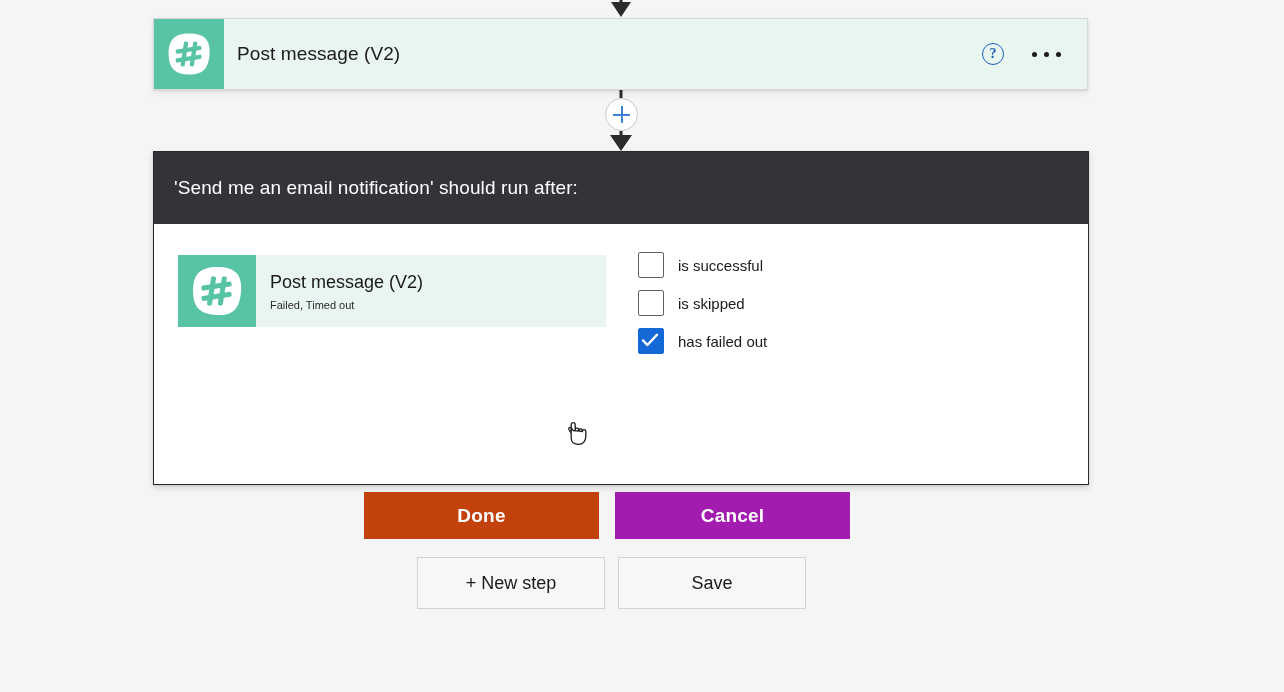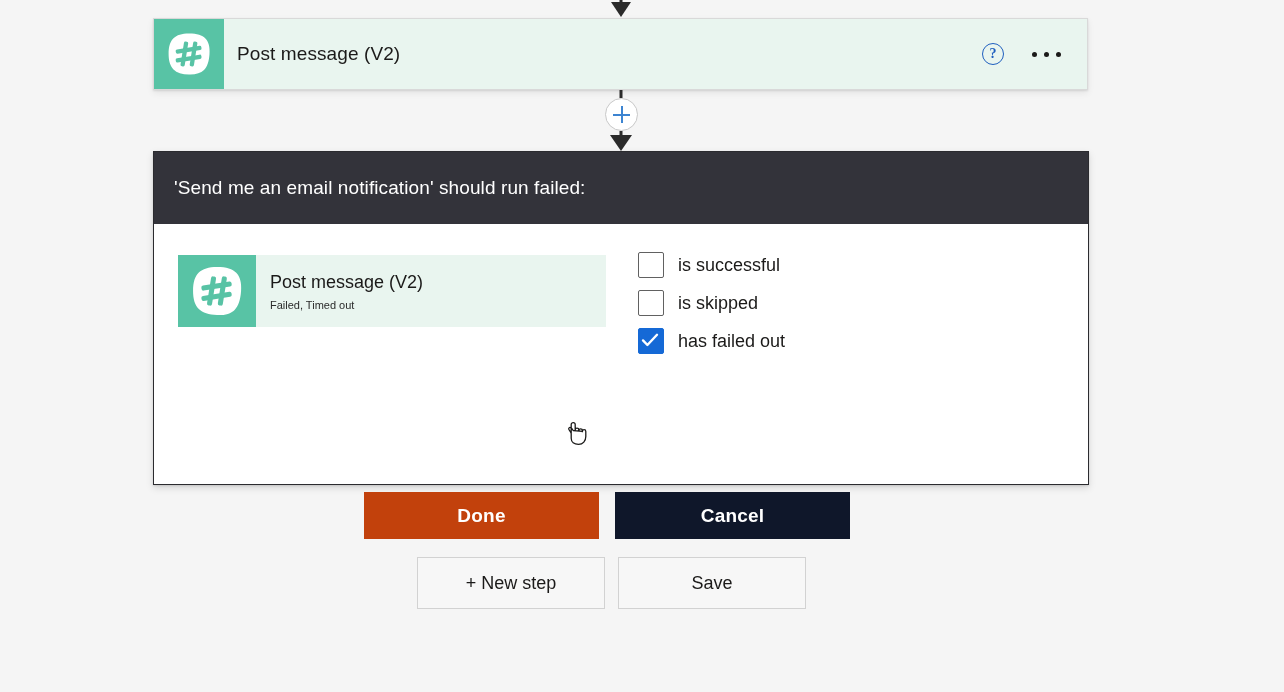--- a/index.html
+++ b/index.html
@@ -229,21 +229,21 @@
     flex: 0 0 26px;
     position: relative;
   }
   .checkbox-row.checked .cb-box {
     background: #1569d6;
     border-color: #1569d6;
   }
   .cb-box svg { display: block; }
   .checkbox-row:not(.checked) .cb-box svg { visibility: hidden; }
   .cb-label {
-    font-size: 18px;
+    font-size: 15px;
     color: #1b1a19;
     line-height: 1;
   }
 
   
   #dialog-buttons {
     position: absolute;
     left: 210px;
     top: 268px;
     display: flex;
@@ -255,21 +255,21 @@
     border: none;
     color: #ffffff;
     font-size: 19px;
     font-weight: bold;
     font-family: "Liberation Sans", sans-serif;
     letter-spacing: 0.2px;
     cursor: pointer;
     box-sizing: border-box;
   }
   #done-button { background: #c2410c; }
-  #cancel-button { background: #0f172a; }
+  #cancel-button { background: #a21caf; }
 
   
   #mouse-cursor {
     position: absolute;
     left: 563px;
     top: 420px;
     width: 24px;
     height: 28px;
     pointer-events: none;
   }
@@ -336,21 +336,21 @@
   </div>
 
   <svg class="arrow-svg" style="top:131px;" width="1284" height="22" viewBox="0 0 1284 22">
     <line x1="621" y1="0" x2="621" y2="13" stroke="#2b2b2b" stroke-width="3"></line>
     <polygon points="610,4 632,4 621,20" fill="#2b2b2b"></polygon>
   </svg>
 
   <div id="run-after-dialog">
 
     <div id="dialog-header">
-      <span class="dlg-title">'Send me an email notification' should run failed:</span>
+      <span class="dlg-title">'Send me an email notification' should run after:</span>
     </div>
 
     <div id="dialog-body">
 
       <div id="run-after-action-card">
         <div class="card-icon-block">
           <svg width="54" height="54" viewBox="0 0 46 46" aria-hidden="true">
             <path fill="#ffffff" d="M23 2.5c8.2 0 13.2 1.6 16.4 4.9 3.2 3.3 4.6 8.3 4.1 15.6-.5 7.4-2.2 12.8-5.5 16.1-3.3 3.3-8.3 4.6-15 4.4-7-.2-12.2-1.8-15.5-5.1C4.2 35.1 2.6 30 2.6 22.8c0-7.2 1.6-12.3 4.9-15.5C10.8 4.1 15.8 2.5 23 2.5z"></path>
             <g fill="#58c3a5">
               <rect x="16.2" y="10.5" width="4.3" height="25" rx="1.6" transform="rotate(9 18.3 23)"></rect>

